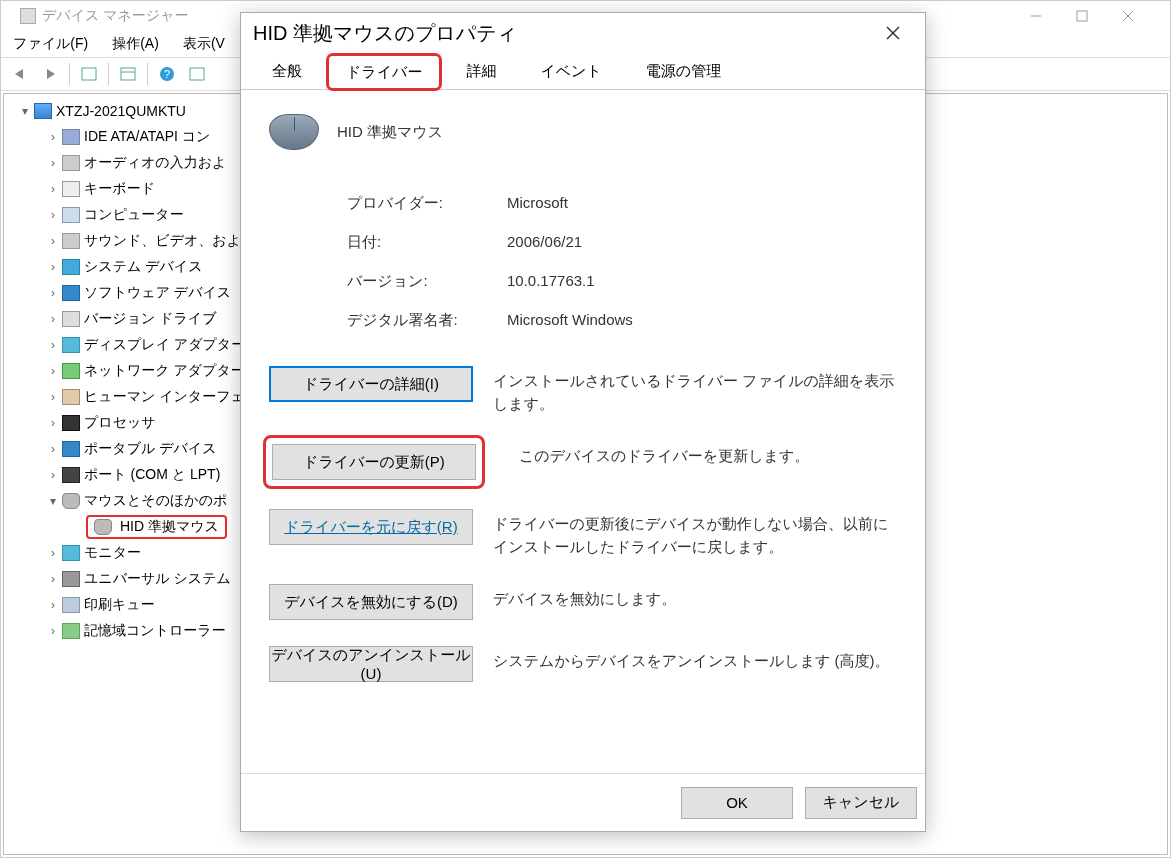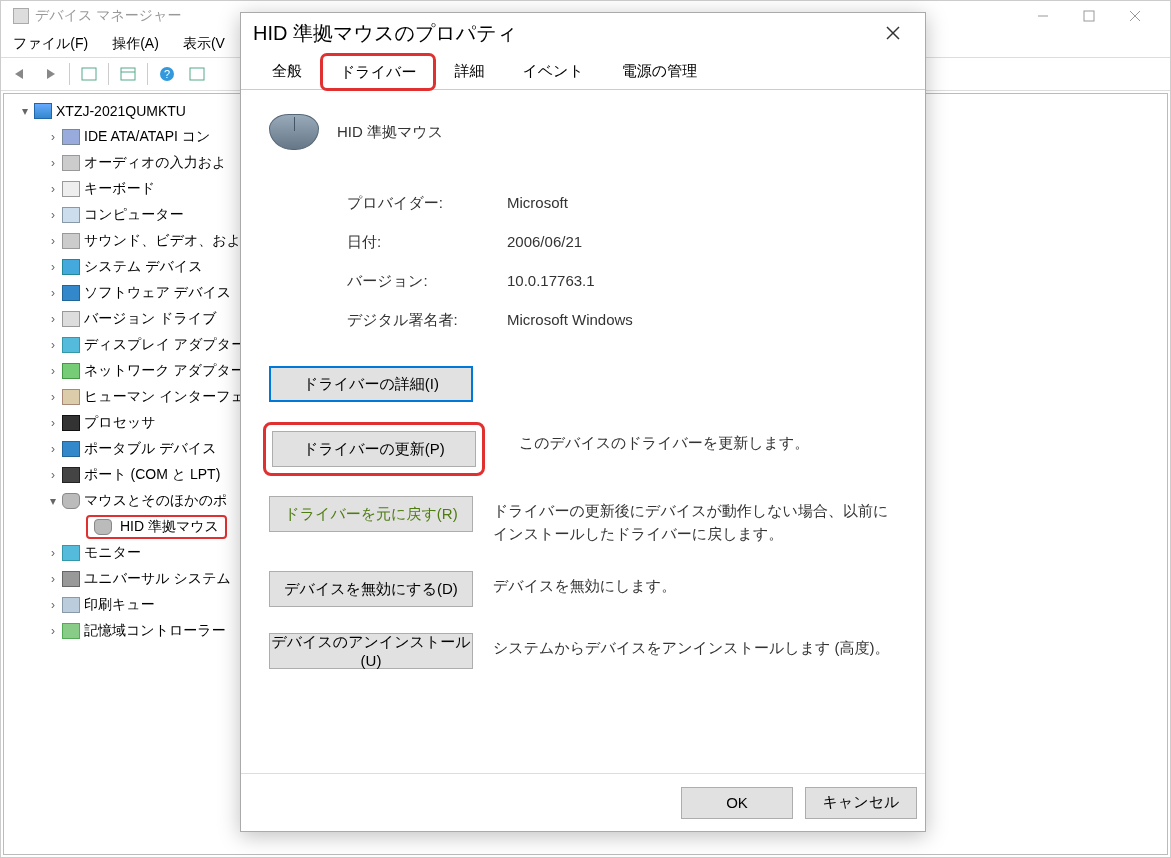--- a/index.html
+++ b/index.html
@@ -1,20 +1,20 @@
 <!DOCTYPE html>
 <html><head>
 <meta charset="utf-8">
 <style>
 * { box-sizing: border-box; margin: 0; padding: 0; font-family: "Yu Gothic UI", "Meiryo", sans-serif; }
 body { background: #fff; width: 1171px; height: 858px; position: relative; overflow: hidden; }
 
 
 .main-window { position: absolute; top: 0; left: 0; width: 1171px; height: 858px; border: 1px solid #ccc; background: #fff; }
-.main-titlebar { height: 30px; display: flex; align-items: center; padding: 0 12px; background: #fff; color: #999; font-size: 14px; }
+.main-titlebar { height: 30px; display: flex; align-items: center; padding: 0 19px; background: #fff; color: #999; font-size: 14px; }
 .main-titlebar .icon { width: 16px; height: 16px; margin-right: 6px; background: #ddd; border: 1px solid #aaa; display: inline-block; }
 .main-titlebar .spacer { flex: 1; }
 .win-btn { width: 46px; height: 30px; display: flex; align-items: center; justify-content: center; color: #999; font-size: 14px; }
 .win-btn svg { stroke: #999; }
 
 .menubar { height: 26px; display: flex; align-items: center; padding: 0 6px; font-size: 14px; gap: 12px; }
 .menubar span { padding: 2px 6px; }
 
 .toolbar { height: 34px; border-top: 1px solid #ddd; border-bottom: 1px solid #ddd; display: flex; align-items: center; padding: 0 6px; gap: 4px; }
 .tool-btn { width: 26px; height: 26px; display: flex; align-items: center; justify-content: center; border: 1px solid transparent; }
@@ -56,39 +56,39 @@
 .ic-usb { background: #999; border: 1px solid #666; }
 .ic-print { background: #bcd; border: 1px solid #89a; }
 .ic-storage { background: #8c8; border: 1px solid #5a5; }
 
 
 .dialog { position: absolute; left: 240px; top: 12px; width: 686px; height: 820px; background: #fff; border: 1px solid #aaa; box-shadow: 0 4px 20px rgba(0,0,0,0.25); display: flex; flex-direction: column; }
 .dlg-titlebar { height: 40px; display: flex; align-items: center; padding: 0 12px; font-size: 20px; }
 .dlg-titlebar .spacer { flex: 1; }
 .dlg-close { width: 40px; height: 40px; display: flex; align-items: center; justify-content: center; font-size: 18px; }
 
-.tabstrip { display: flex; border-bottom: 1px solid #ccc; padding: 0 12px; gap: 0; font-size: 15px; }
+.tabstrip { display: flex; border-bottom: 1px solid #ccc; padding: 0 12px; gap: 6px; font-size: 15px; }
 .tab { padding: 8px 18px; border: 1px solid transparent; border-bottom: none; cursor: default; }
 .tab.active { border-color: #bbb; background: #fff; position: relative; top: 1px; }
 .tab.highlighted { outline: 3px solid #e03030; outline-offset: -2px; border-radius: 6px; }
 
 .tabbody { flex: 1; padding: 24px 28px 14px 28px; font-size: 15px; color: #333; }
 
 .dev-header { display: flex; align-items: center; gap: 18px; margin-bottom: 28px; }
 .dev-header .mouse-icon { width: 50px; height: 36px; background: linear-gradient(#9ab, #678); border-radius: 22px 22px 26px 26px / 16px 16px 24px 24px; border: 1px solid #567; position: relative; }
 .dev-header .mouse-icon:after { content:""; position:absolute; left:50%; top:2px; width:1px; height:14px; background:#456; }
 
 .prop-grid { display: grid; grid-template-columns: 160px 1fr; row-gap: 20px; margin-left: 78px; margin-bottom: 36px; margin-top: 44px; }
 .prop-grid .k { }
 .prop-grid .v { }
 
 .action-row { display: flex; align-items: flex-start; gap: 20px; margin-bottom: 26px; }
 .action-row .btn { width: 204px; height: 36px; background: #e1e1e1; border: 1px solid #adadad; font-size: 15px; display: flex; align-items: center; justify-content: center; }
 .action-row .btn.selected { border: 2px solid #0078d7; }
-.action-row .btn.disabled { color: #4d7c0f; }
+.action-row .btn.disabled { color: #0369a1; text-decoration: underline; }
 .highlight-wrap { position: relative; padding: 6px; border: 3px solid #e03030; border-radius: 8px; margin: -6px 14px -6px -6px; }
 .action-row .desc { flex: 1; line-height: 1.5; padding-top: 4px; }
 
 .dlg-footer { height: 58px; border-top: 1px solid #ddd; display: flex; align-items: center; justify-content: flex-end; gap: 12px; padding: 0 8px; }
 .dlg-footer .btn { width: 112px; height: 32px; background: #e1e1e1; border: 1px solid #adadad; font-size: 15px; }
 
 </style>
 </head>
 <body>
 
@@ -303,20 +303,21 @@
       <div class="k">日付:</div>
       <div class="v">2006/06/21</div>
       <div class="k">バージョン:</div>
       <div class="v">10.0.17763.1</div>
       <div class="k">デジタル署名者:</div>
       <div class="v">Microsoft Windows</div>
     </div>
 
     <div class="action-row">
       <button class="btn selected">ドライバーの詳細(I)</button>
+      <div class="desc">インストールされているドライバー ファイルの詳細を表示します。</div>
     </div>
 
     <div class="action-row">
       <div class="highlight-wrap">
         <button class="btn">ドライバーの更新(P)</button>
       </div>
       <div class="desc">このデバイスのドライバーを更新します。</div>
     </div>
 
     <div class="action-row">

